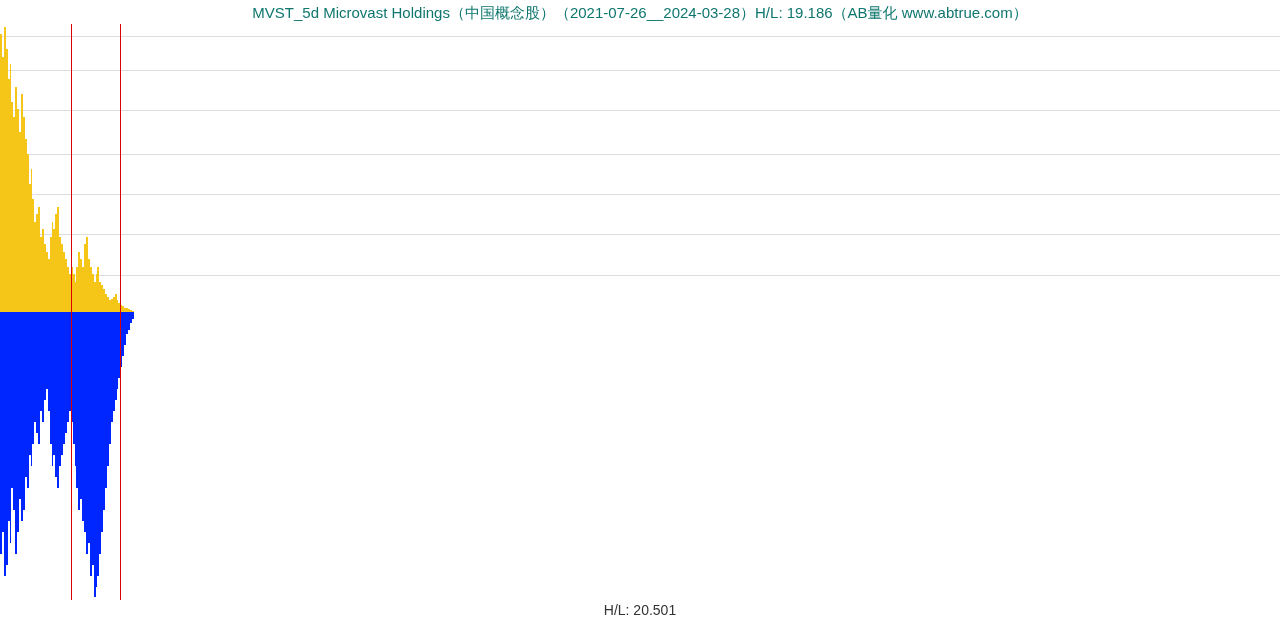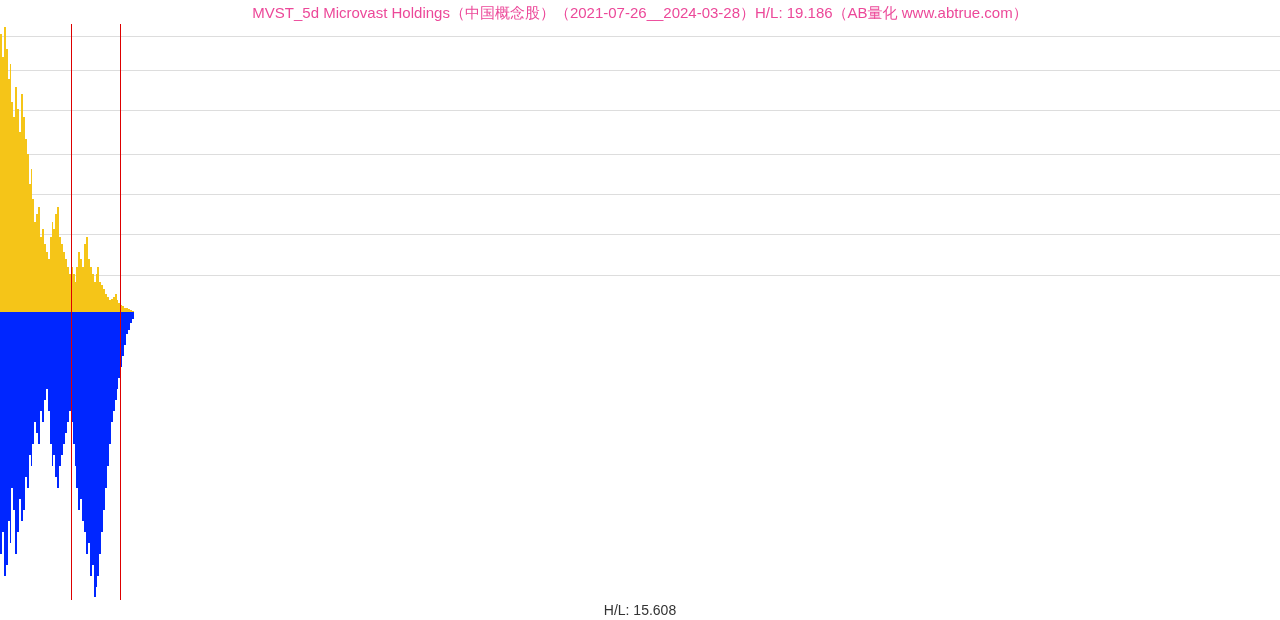--- a/index.html
+++ b/index.html
@@ -1,17 +1,17 @@
 <!DOCTYPE html>
 <html><head>
 <meta charset="utf-8">
 <style>
   * { margin: 0; padding: 0; box-sizing: border-box; }
   body { width: 1280px; height: 620px; background: #fff; font-family: Arial, sans-serif; position: relative; overflow: hidden; }
-  .title { position: absolute; top: 4px; left: 0; right: 0; text-align: center; font-size: 15px; color: #ec4899; }
+  .title { position: absolute; top: 4px; left: 0; right: 0; text-align: center; font-size: 15px; color: #0f766e; }
   .chart-area { position: absolute; top: 24px; left: 0; right: 0; bottom: 20px; }
   .gridlines { position: absolute; top: 0; left: 0; right: 0; bottom: 0; }
   .gridline { position: absolute; left: 0; right: 0; height: 1px; background: #ddd; }
   .bars { position: absolute; top: 0; left: 0; right: 0; bottom: 0; }
   .bar-up { position: absolute; background: #f5c518; bottom: 50%; }
   .bar-dn { position: absolute; background: #0026ff; top: 50%; }
   .bar-red { position: absolute; background: #d00; width: 1px; }
   .hl-label { position: absolute; bottom: 2px; left: 0; right: 0; text-align: center; font-size: 14px; color: #333; }
 </style>
 </head>
@@ -168,13 +168,13 @@
       <div class="bar-dn" style="left: 124.179px; width: 1.91045px; height: 5.71908%;"></div>
       <div class="bar-dn" style="left: 126.09px; width: 1.91045px; height: 3.81272%;"></div>
       <div class="bar-dn" style="left: 128px; width: 1.91045px; height: 3.05018%;"></div>
       <div class="bar-dn" style="left: 129.91px; width: 1.91045px; height: 1.90636%;"></div>
       <div class="bar-dn" style="left: 131.821px; width: 1.91045px; height: 1.14382%;"></div>
       <div class="bar-red" style="left: 70.6866px; top: 0px; height: 100%;"></div>
       <div class="bar-red" style="left: 120.358px; top: 0px; height: 100%;"></div>
     </div>
 </div>
 
-<div class="hl-label">H/L: 15.608</div>
+<div class="hl-label">H/L: 20.501</div>
 
 </body></html>

